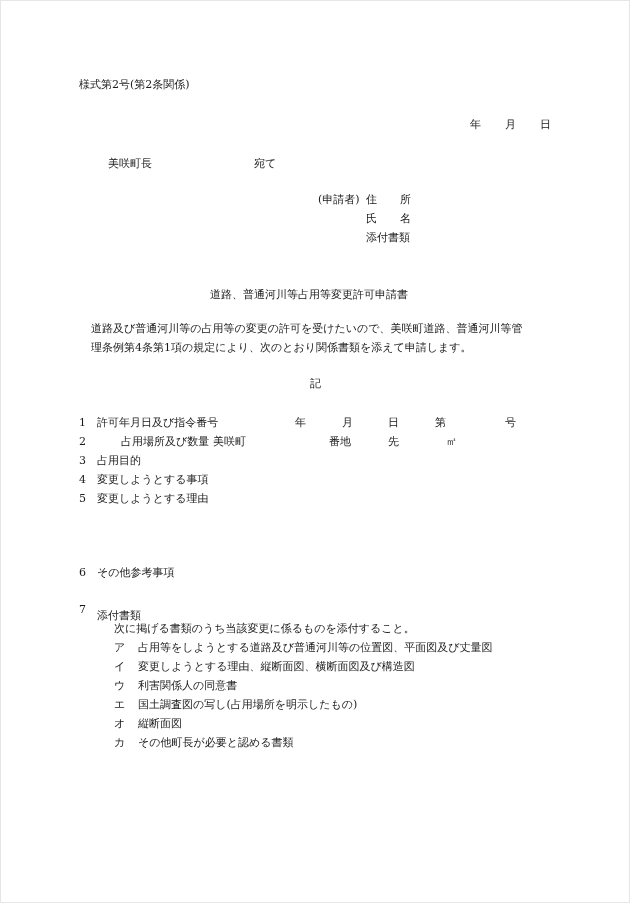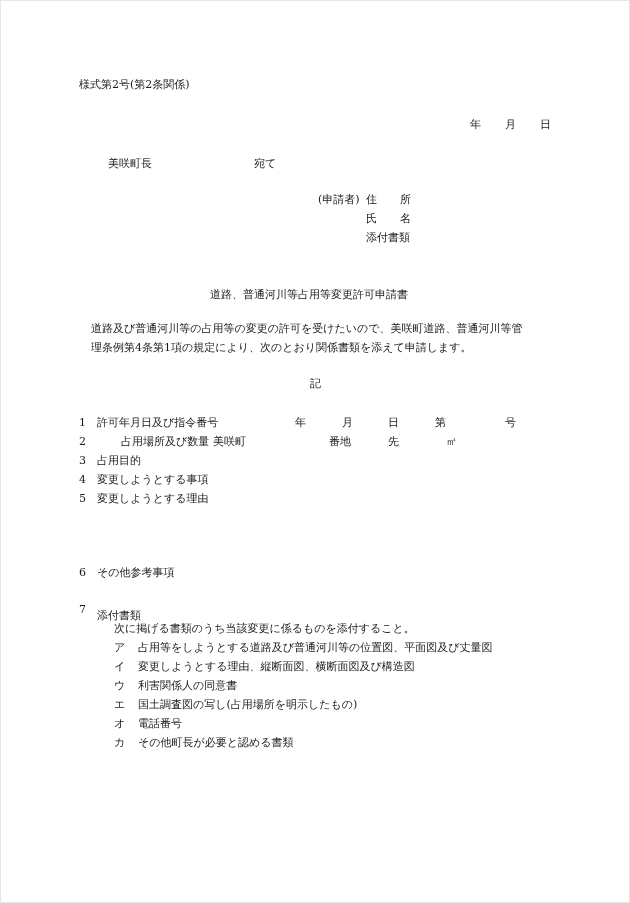--- a/index.html
+++ b/index.html
@@ -98,19 +98,19 @@
   <div>
     <span class="abs" style="left:114px;top:679px;">ウ</span>
     <span class="abs" style="left:138px;top:679px;">利害関係人の同意書</span>
   </div>
   <div>
     <span class="abs" style="left:114px;top:698px;">エ</span>
     <span class="abs" style="left:138px;top:698px;">国土調査図の写し(占用場所を明示したもの)</span>
   </div>
   <div>
     <span class="abs" style="left:114px;top:717px;">オ</span>
-    <span class="abs" style="left:138px;top:717px;">電話番号</span>
+    <span class="abs" style="left:138px;top:717px;">縦断面図</span>
   </div>
   <div>
     <span class="abs" style="left:114px;top:736px;">カ</span>
     <span class="abs" style="left:138px;top:736px;">その他町長が必要と認める書類</span>
   </div>
 </div>
 
 </body></html>

